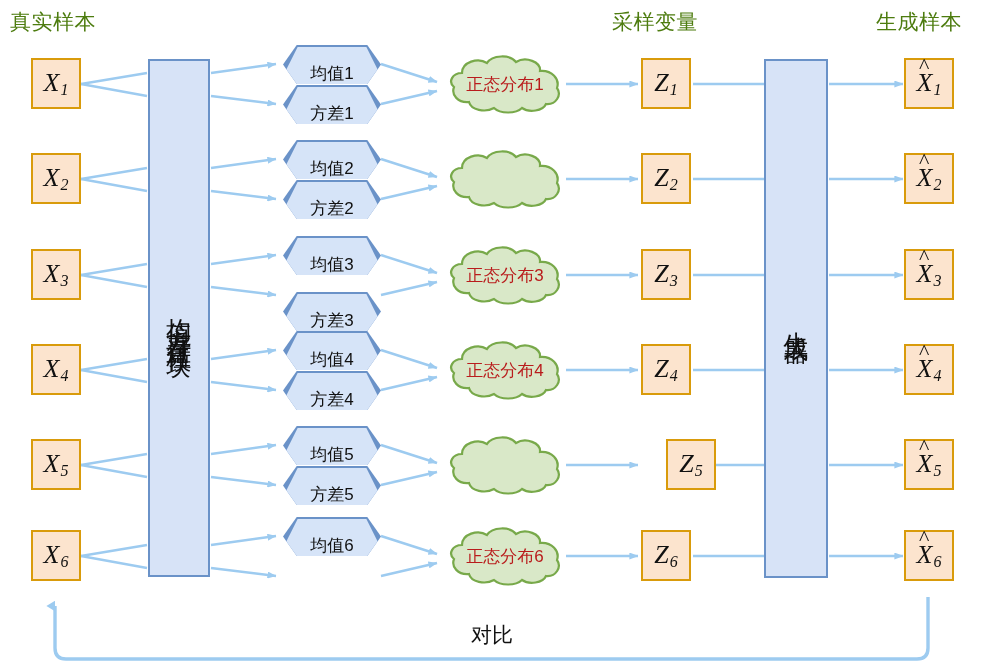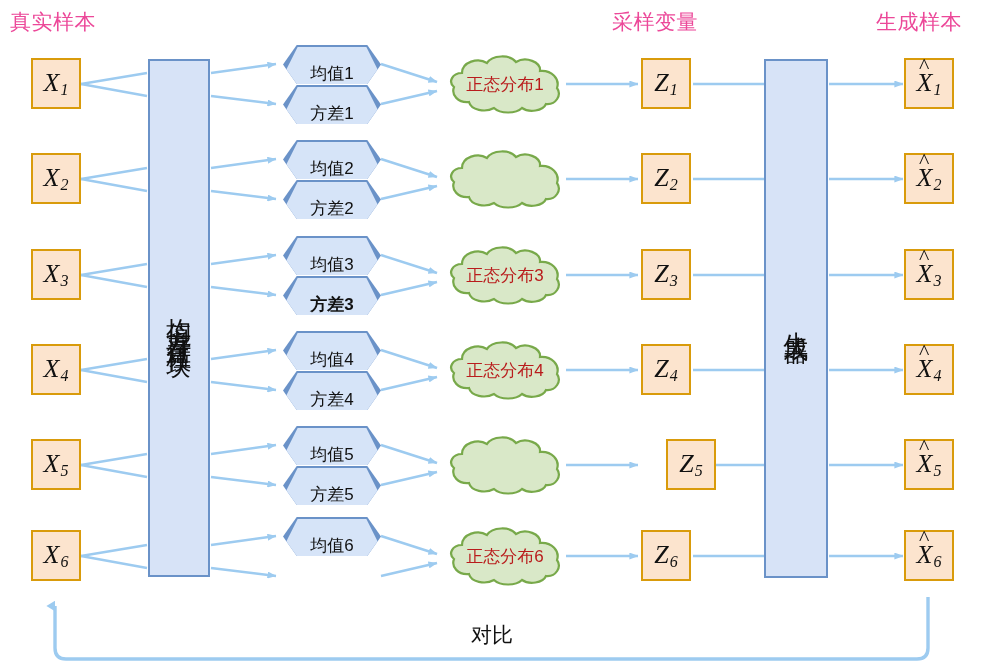--- a/index.html
+++ b/index.html
@@ -22,21 +22,21 @@
     position: absolute;
     left: 0;
     top: 0;
     width: 987px;
     height: 670px;
     pointer-events: none;
   }
   .col-header {
     position: absolute;
     font-size: 21px;
-    color: #ec4899;
+    color: #4d7c0f;
     white-space: nowrap;
     letter-spacing: 0.5px;
   }
   .node {
     position: absolute;
     box-sizing: border-box;
     display: flex;
     align-items: center;
     justify-content: center;
     text-align: center;
@@ -304,21 +304,21 @@
   <div class="node sample-box" style="left:904px; top:153px;">
     <span><span class="hatwrap"><span class="hat">^</span><span>X</span></span><span class="sub">2</span></span>
   </div>
 
   <div class="node sample-box" style="left:31px; top:249px;">
     <span><span>X</span><span class="sub">3</span></span>
   </div>
   <div class="hex-border" style="left:283px; top:236px;">
     <div class="hex-inner">均值3</div>
   </div>
-  <div class="hex-border" style="left:283px; top:276px;font-weight:bold;">
+  <div class="hex-border" style="left:283px; top:292px;">
     <div class="hex-inner">方差3</div>
   </div>
   <div class="cloud-wrap" style="left:440px; top:248px;">
     <div class="cloud-label">正态分布3</div>
   </div>
   <div class="node sample-box" style="left:641px; top:249px;">
     <span><span>Z</span><span class="sub">3</span></span>
   </div>
   <div class="node sample-box" style="left:904px; top:249px;">
     <span><span class="hatwrap"><span class="hat">^</span><span>X</span></span><span class="sub">3</span></span>

